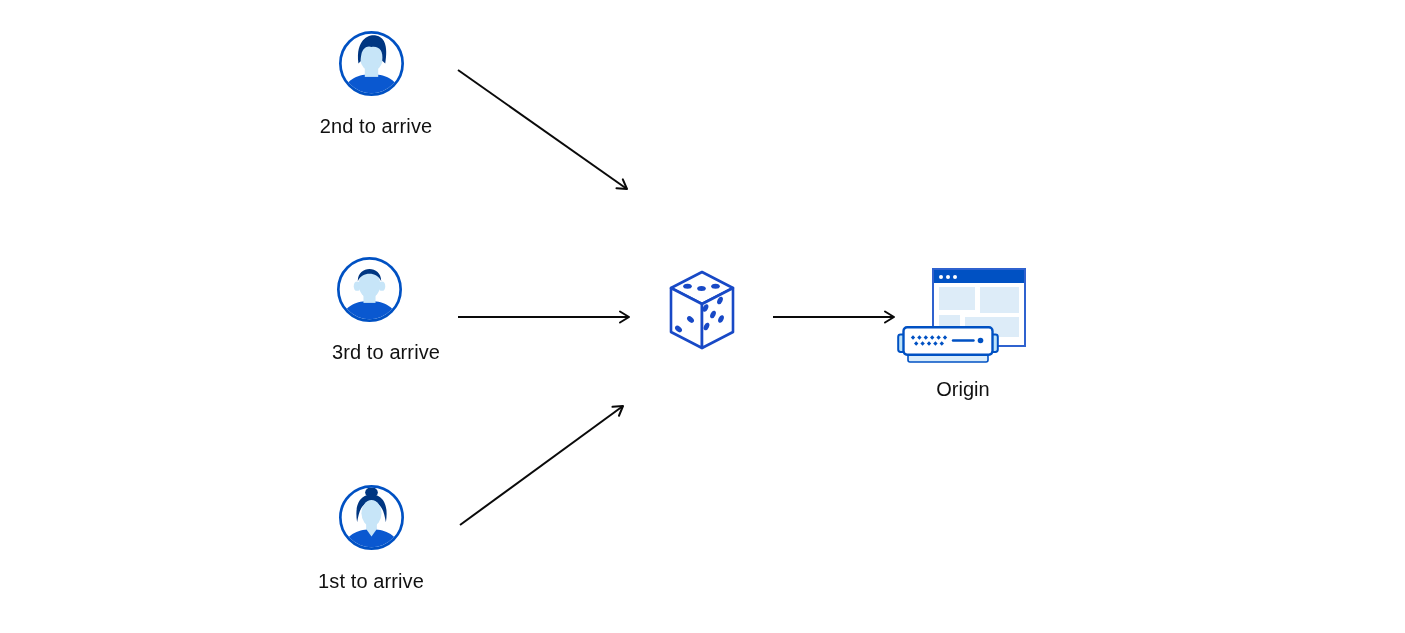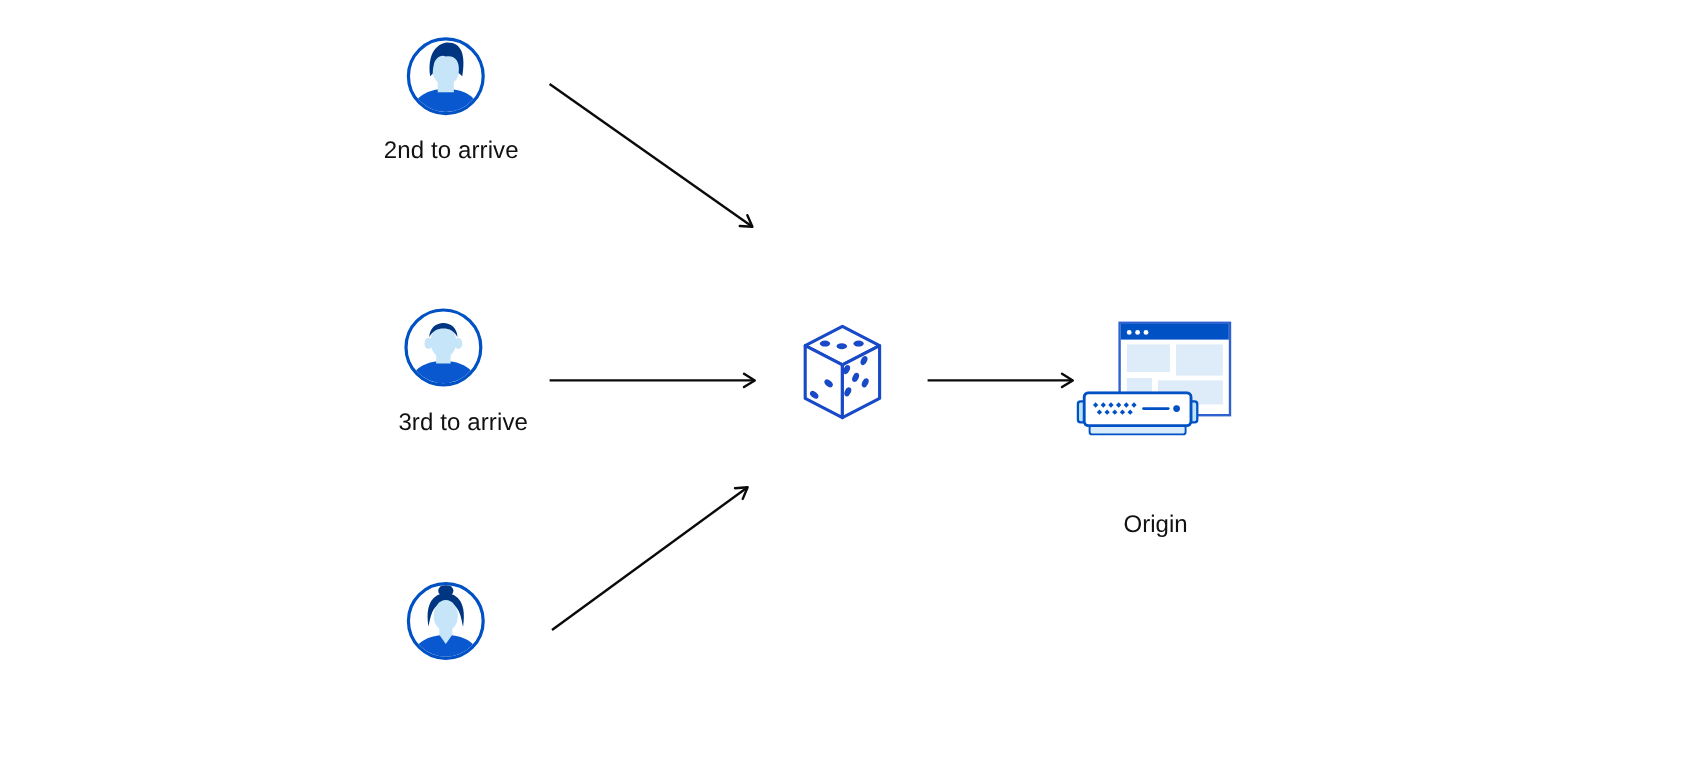--- a/index.html
+++ b/index.html
@@ -22,21 +22,21 @@
     position:absolute;left:0;top:0;right:0;height:13px;background:#0051c3;
     display:flex;align-items:center;gap:3px;padding-left:5px;
   }
   .browser-dot{width:4px;height:4px;border-radius:50%;background:#ffffff;}
   .pane{position:absolute;background:#ddecf8;}
   .pane-a{left:5px;top:17px;width:36px;height:23px;}
   .pane-b{left:46px;top:17px;width:39px;height:26px;}
   .pane-c{left:5px;top:45px;width:21px;height:17px;}
   .pane-d{left:31px;top:47px;width:54px;height:20px;}
   .origin-label{position:absolute;left:895px;top:378px;width:136px;text-align:center;
-    font-size:20px;line-height:23px;color:#111111;margin-top:48px;}
+    font-size:20px;line-height:23px;color:#111111;}
   .arrows{position:absolute;left:0;top:0;pointer-events:none;}
 </style>
 </head>
 <body>
 
 <div class="canvas">
 
   <svg class="arrows" width="1405" height="633" viewBox="0 0 1405 633">
     <defs>
       <marker id="arrowhead" viewBox="0 0 14 14" refX="11.5" refY="7" markerWidth="14" markerHeight="14" orient="auto" markerUnits="userSpaceOnUse">
@@ -92,20 +92,21 @@
     <circle cx="50" cy="50" r="46.5" fill="#ffffff" stroke="#0051c3" stroke-width="4"></circle>
     <g clip-path="url(#clipC)">
       <ellipse cx="50" cy="12.5" rx="9.5" ry="7.5" fill="#003681"></ellipse>
       <path d="M28.5,57 C23,22 40,15.5 50,15.5 C60,15.5 77,22 71.5,57 C68.5,42 66,27.5 50,27.5 C34,27.5 31.5,42 28.5,57 Z" fill="#003681"></path>
       <rect x="42" y="55" width="16" height="17" fill="#c7e5f8"></rect>
       <ellipse cx="50" cy="43.5" rx="15" ry="19.5" fill="#c7e5f8"></ellipse>
       <path d="M2,104 C10,74 31,67.5 50,67.5 C69,67.5 90,74 98,104 Z" fill="#0a58d0"></path>
       <path d="M41.5,66.5 L50,78.5 L58.5,66.5 Z" fill="#c7e5f8"></path>
     </g>
   </svg>
+  <div class="node-label" style="left:291px;top:570px">1st to arrive</div>
 
   <svg class="abs" style="left:667px;top:269px" width="70" height="82" viewBox="0 0 70 82">
     <g fill="#ffffff" stroke="#1849c6" stroke-width="2.6" stroke-linejoin="round">
       <path d="M35,3 L66,19 L35,35 L4,19 Z"></path>
       <path d="M4,19 L35,35 L35,79 L4,63 Z"></path>
       <path d="M35,35 L66,19 L66,63 L35,79 Z"></path>
     </g>
     <g fill="#1849c6">
       <ellipse cx="20.5" cy="17.3" rx="4.3" ry="2.5"></ellipse>
       <ellipse cx="34.5" cy="19.5" rx="4.3" ry="2.5"></ellipse>

